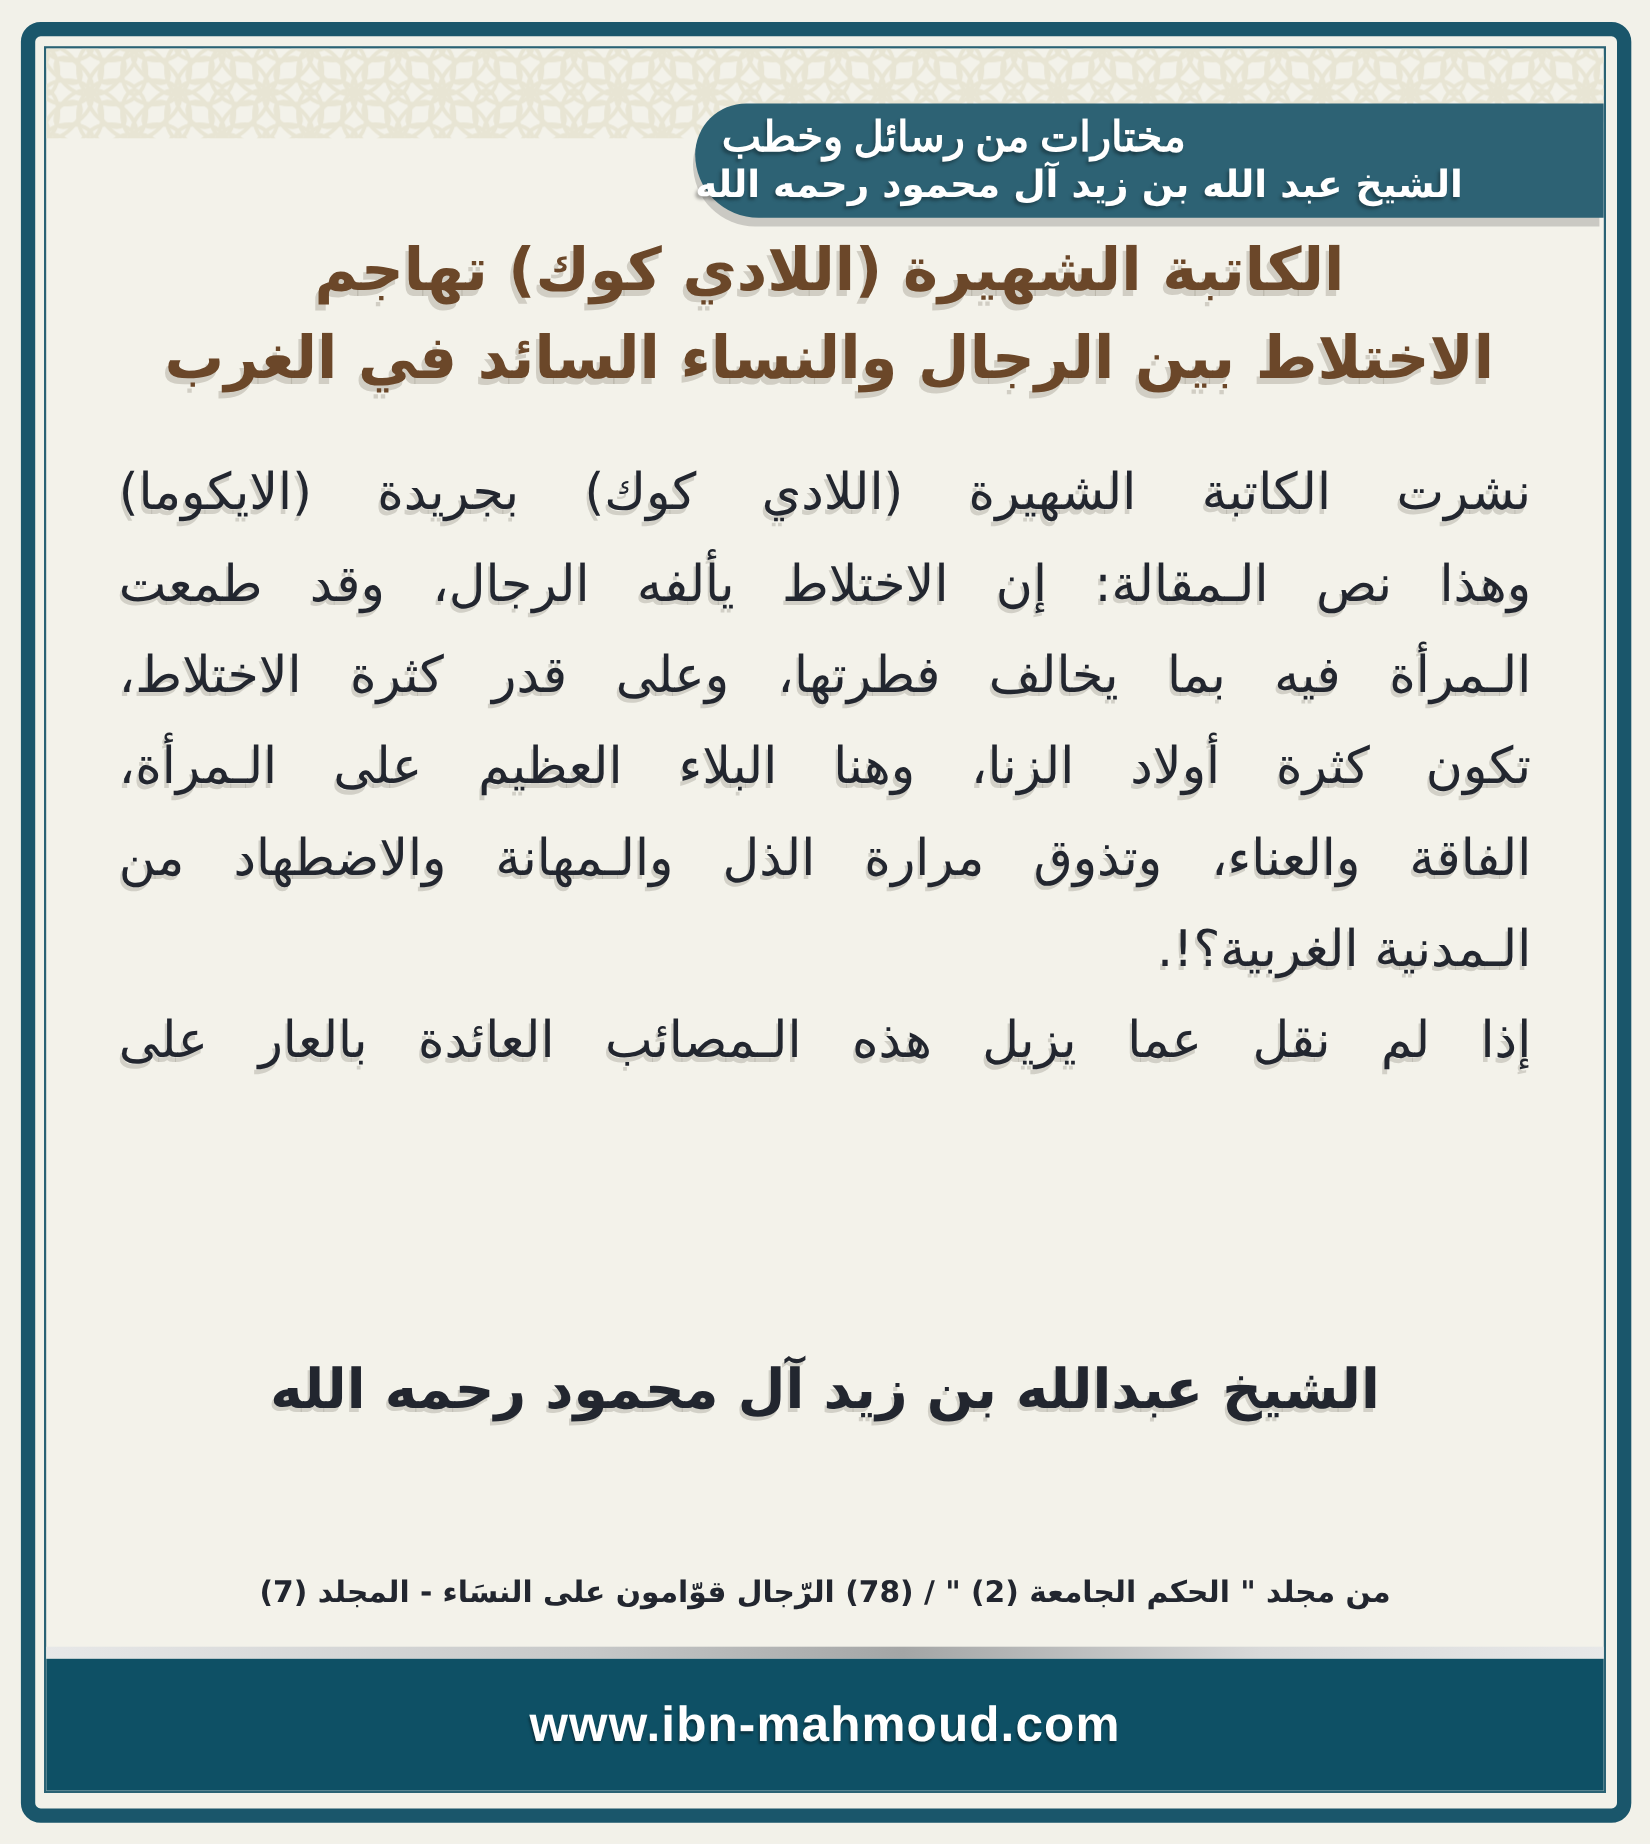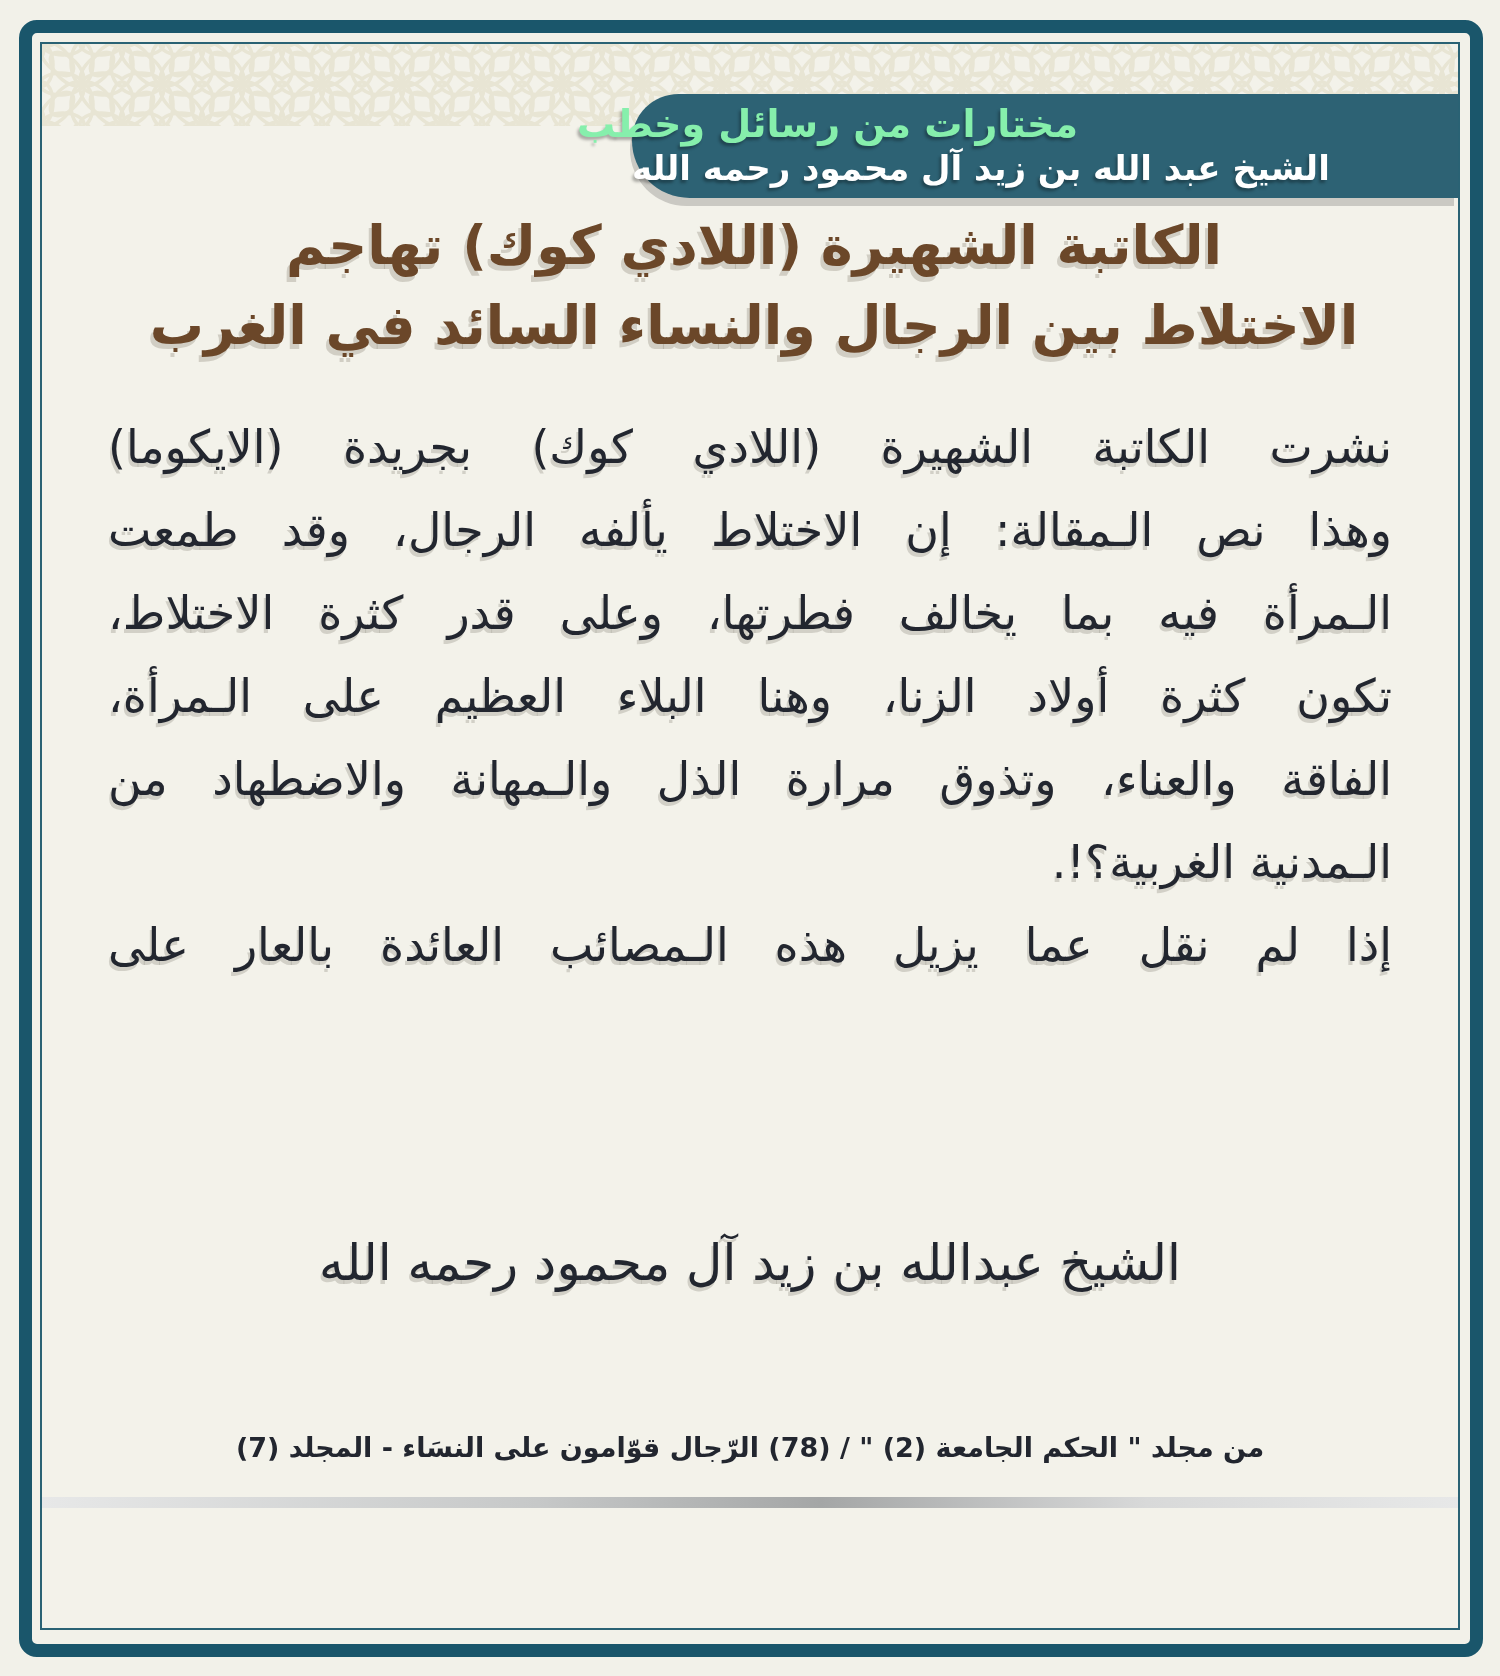--- a/index.html
+++ b/index.html
@@ -45,26 +45,27 @@
     position: absolute;
     top: 50px; right: 0;
     width: 826px; height: 104px;
     background: #2d6274;
     border-radius: 50px 0 0 62px;
     box-shadow: -3px 9px 0 -1px #cac9c3;
   }
   .banner .line1 {
     position: absolute;
     top: 8px; left: 0; width: 54%;
-    text-align: left;
-    color: #86efac;
+    text-align: right;
+    color: #ffffff;
     font-size: 38px; font-weight: bold;
     white-space: nowrap;
     direction: rtl;
     text-shadow: -2px 3px 3px rgba(0,0,0,0.30);
+    font-family: Liberation Serif, serif;
   }
   .banner .line2 {
     position: absolute;
     top: 54px; left: 0; right: 70px;
     text-align: left;
     color: #ffffff;
     font-size: 34px; font-weight: bold;
     white-space: nowrap;
     direction: rtl;
     text-shadow: -2px 3px 3px rgba(0,0,0,0.30);
@@ -99,21 +100,21 @@
   .body-line.is-last {
     text-align-last: right;
   }
 
   .signature {
     position: absolute;
     top: 1190px; left: 0; right: 0;
     text-align: center;
     direction: rtl;
     color: #22262f;
-    font-size: 50px; font-weight: normal;
+    font-size: 50px; font-weight: bold;
     text-shadow: -2px 4px 0 rgba(160,158,148,0.40);
   }
 
   .source-ref {
     position: absolute;
     top: 1388px; left: 0; right: 0;
     text-align: center;
     direction: rtl;
     color: #22262f;
     font-size: 27px; font-weight: bold;
@@ -194,14 +195,17 @@
     <div class="body-line is-last">الـمدنية الغربية؟!.</div>
     <div class="body-line">إذا لم نقل عما يزيل هذه الـمصائب العائدة بالعار على</div>
   </div>
 
   <div class="signature">الشيخ عبدالله بن زيد آل محمود رحمه الله</div>
 
   <div class="source-ref">من مجلد " الحكم الجامعة (2) " / (78) الرّجال قوّامون على النسَاء - المجلد (7)</div>
 
   <div class="footer-strip"></div>
 
+  <div class="footer-bar">
+    <span class="footer-url">www.ibn-mahmoud.com</span>
+  </div>
 
 </div>
 
 </body></html>

